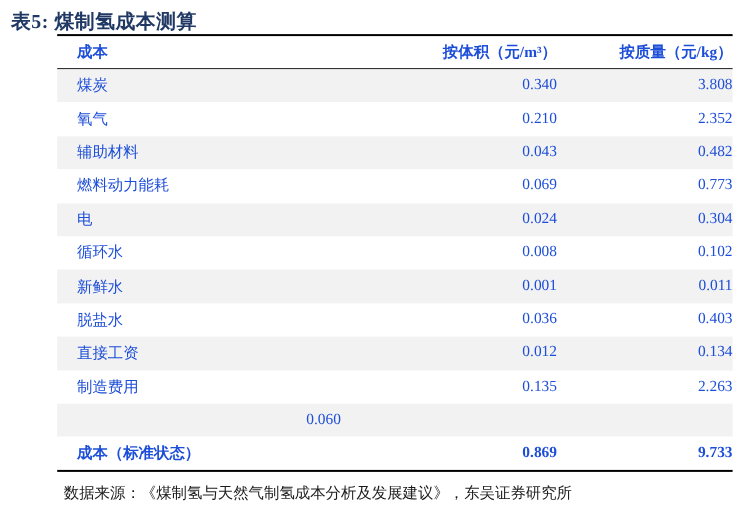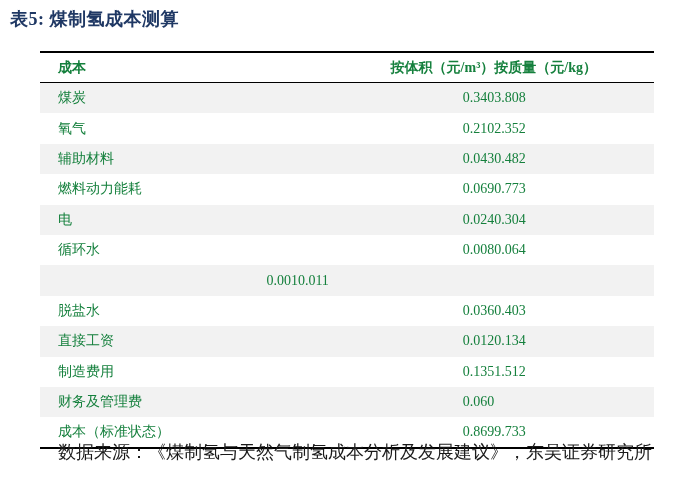--- a/index.html
+++ b/index.html
@@ -19,55 +19,54 @@
     position: absolute;
     left: 10px;
     top: 7px;
     font-size: 18px;
     font-weight: bold;
     color: #1F3864;
     letter-spacing: 0.5px;
   }
   .cost-table {
     position: absolute;
-    left: 40px;
+    left: 52px;
     top: 31px;
     width: 614px;
     border-top: 2.5px solid #000000;
     border-bottom: 2.5px solid #000000;
     font-size: 14px;
-    color: #15803d;
-    margin-top: 20px;
+    color: #1d4ed8;
   }
   .trow {
     display: flex;
     align-items: center;
     height: 30.4px;
   }
   .thead-row {
     height: 29px;
     border-bottom: 1.8px solid #000000;
     font-weight: bold;
     background: #ffffff;
   }
   .c1 { width: 32%; text-align: left; padding-left: 18px; box-sizing: border-box; }
   .c2 { width: 42%; text-align: right; }
-  .c3 { width: 26%; text-align: left; }
+  .c3 { width: 26%; text-align: right; }
   .tbody .trow:nth-child(odd) { background: #F2F2F2; }
   .tbody .trow:nth-child(even) { background: #ffffff; }
   .total-row {
-    font-weight: normal;
+    font-weight: bold;
     background: #ffffff;
     height: 30px;
   }
   .source-note {
     position: absolute;
     left: 58px;
     top: 440px;
-    font-size: 18px;
+    font-size: 14px;
     color: #1a1a1a;
   }
 </style>
 </head>
 <body>
 
 <div class="page">
 
   <div class="table-title">表5:  煤制氢成本测算</div>
 
@@ -107,48 +106,48 @@
 
       <div class="trow">
         <div class="c1">电</div>
         <div class="c2">0.024</div>
         <div class="c3">0.304</div>
       </div>
 
       <div class="trow">
         <div class="c1">循环水</div>
         <div class="c2">0.008</div>
-        <div class="c3">0.064</div>
+        <div class="c3">0.102</div>
       </div>
 
       <div class="trow">
+        <div class="c1">新鲜水</div>
         <div class="c2">0.001</div>
         <div class="c3">0.011</div>
       </div>
 
       <div class="trow">
         <div class="c1">脱盐水</div>
         <div class="c2">0.036</div>
         <div class="c3">0.403</div>
       </div>
 
       <div class="trow">
         <div class="c1">直接工资</div>
         <div class="c2">0.012</div>
         <div class="c3">0.134</div>
       </div>
 
       <div class="trow">
         <div class="c1">制造费用</div>
         <div class="c2">0.135</div>
-        <div class="c3">1.512</div>
+        <div class="c3">2.263</div>
       </div>
 
       <div class="trow">
-        <div class="c1">财务及管理费</div>
         <div class="c2">0.060</div>
       </div>
 
     </div>
 
     <div class="trow total-row">
       <div class="c1">成本（标准状态）</div>
       <div class="c2">0.869</div>
       <div class="c3">9.733</div>
     </div>

